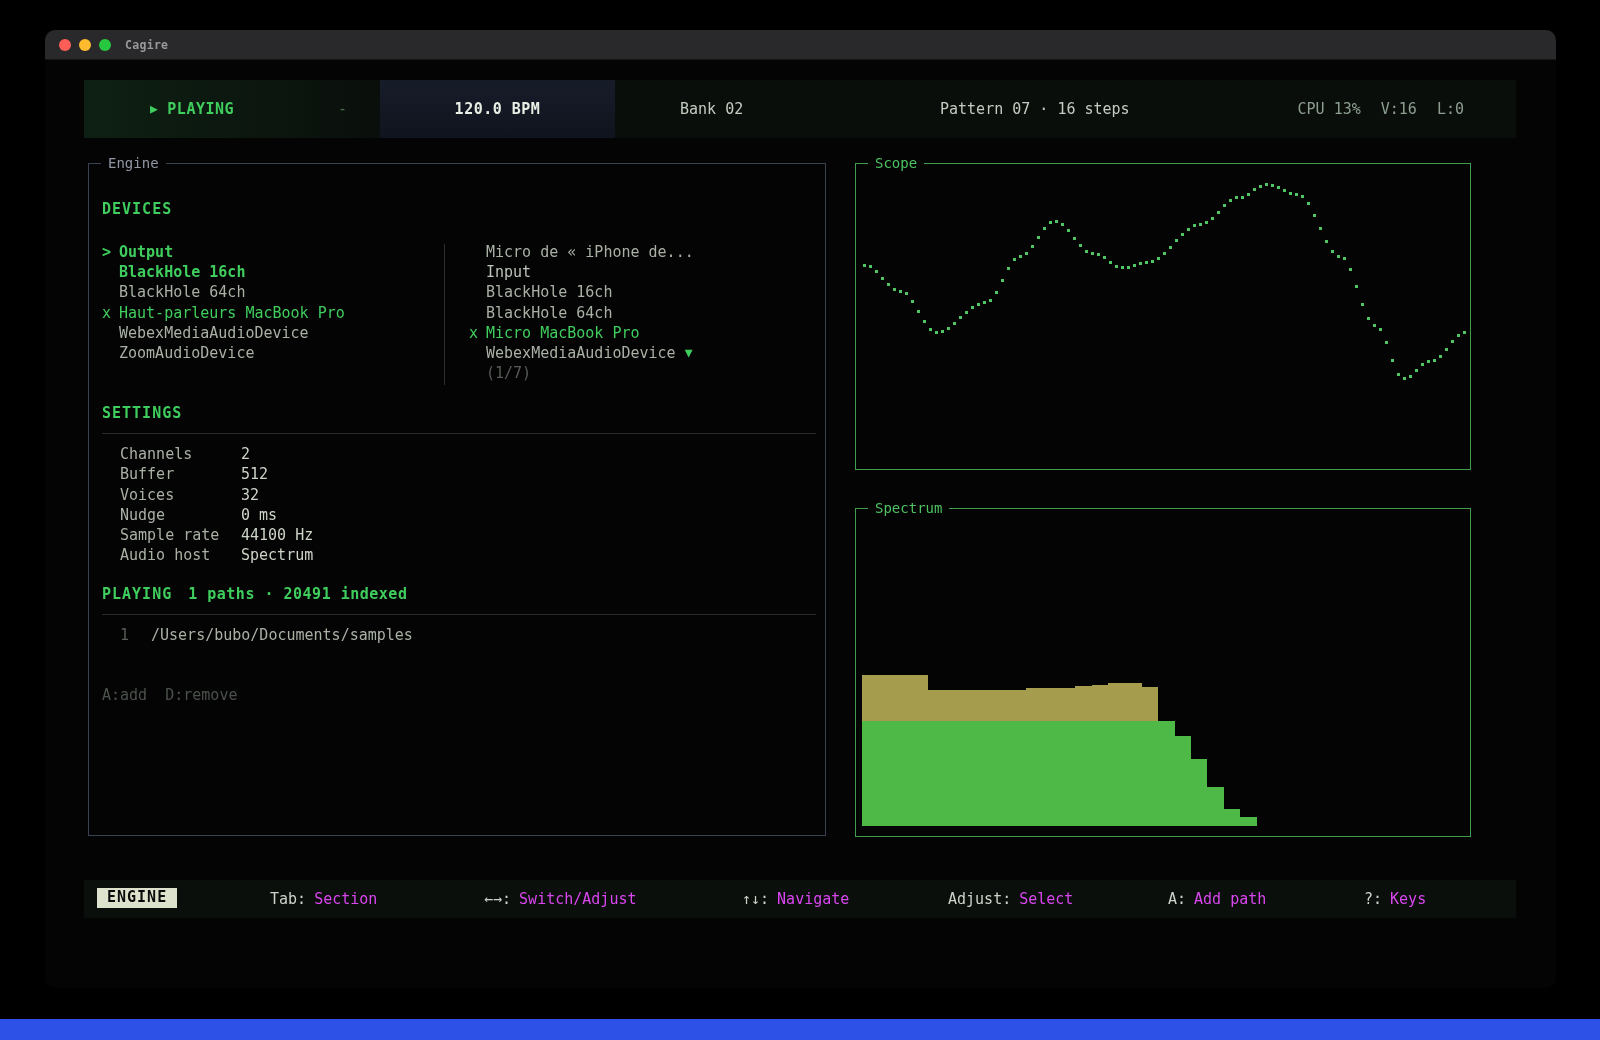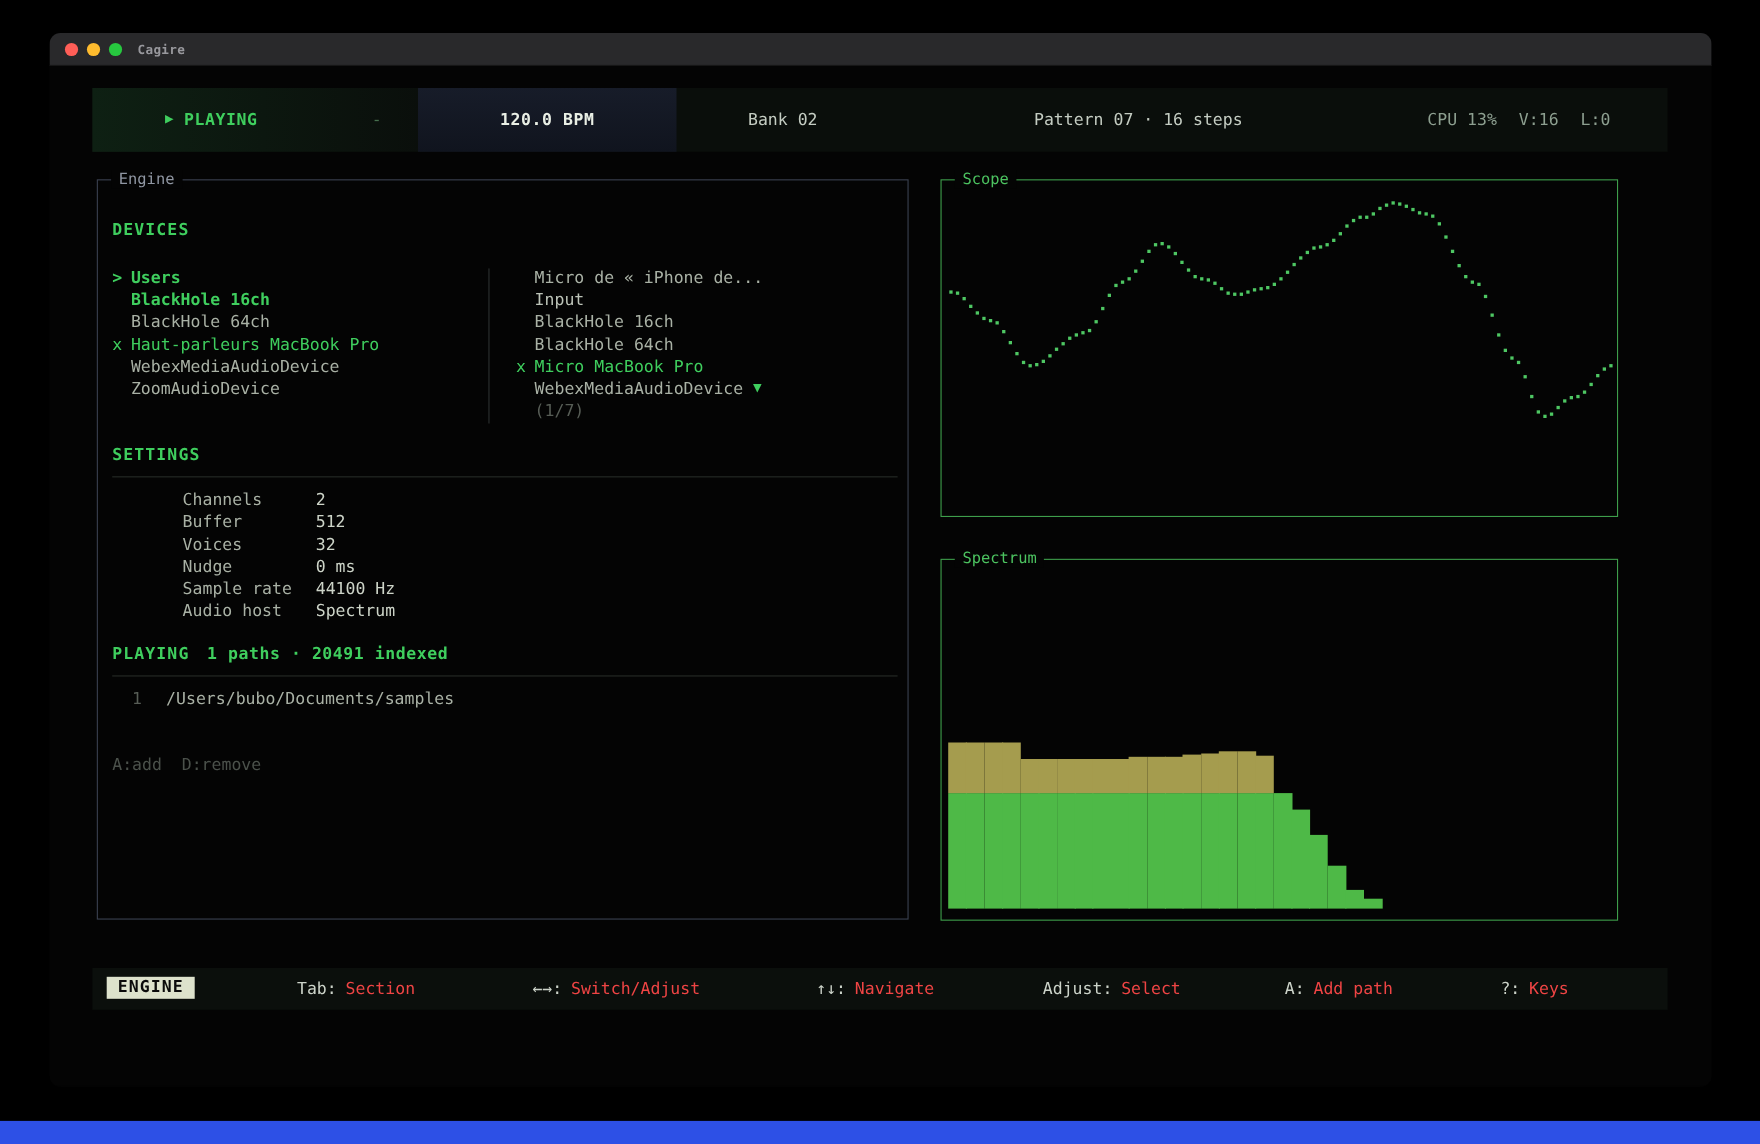--- a/index.html
+++ b/index.html
@@ -67,21 +67,21 @@
   .dev-label{color:var(--text);}
   .dev-row.selected .dev-label{color:var(--green);font-weight:bold;}
   .dev-row.active .dev-label{color:var(--green);}
   .dev-row.hdr-out .dev-label{color:var(--green);font-weight:bold;}
   .dev-row.hdr-out .dev-marker{font-weight:bold;}
   .dev-row.hdr-in .dev-label{color:#bcc3b8;}
   .dev-row.pager .dev-label{color:var(--dim);}
   .dev-suffix{margin-left:9px;color:var(--green);font-size:13px;}
 
   .settings-rows{position:absolute;left:31px;top:280px;}
-  .set-row{height:20.3px;line-height:20.3px;white-space:pre;margin-left:46px;}
+  .set-row{height:20.3px;line-height:20.3px;white-space:pre;}
   .set-label{display:inline-block;width:121px;color:var(--text);}
   .set-value{color:var(--bright);}
 
   .samples-line{position:absolute;left:13px;top:421px;display:flex;gap:16px;white-space:pre;}
   .sec-heading-inline{color:var(--green);font-weight:bold;letter-spacing:1px;}
   .samples-summary{color:var(--green);font-weight:bold;letter-spacing:.5px;text-align:right;}
   .paths{position:absolute;left:31px;top:461px;}
   .path-row{height:20px;line-height:20px;white-space:pre;}
   .path-index{display:inline-block;width:31px;color:var(--dim);}
   .path-text{color:var(--text);}
@@ -94,21 +94,21 @@
   .spec-bar{position:absolute;top:0;bottom:0;}
   .spec-green{position:absolute;left:0;right:0;bottom:9px;background:var(--spectrum-bar);}
   .spec-peak{position:absolute;left:0;right:0;background:var(--spectrum-peak);}
 
   
   .footer{position:absolute;left:39px;top:820px;width:1432px;height:38px;background:#0b0f0c;}
   .mode-badge{position:absolute;left:13px;top:8px;background:var(--badge-bg);color:#0b0b0b;
     font-weight:bold;padding:0px 10px 2px;letter-spacing:1px;}
   .shortcut{position:absolute;top:0;height:38px;line-height:38px;white-space:pre;}
   .shortcut .k{color:#ccd3c9;}
-  .shortcut .v{color:#ef4444;margin-left:8px;}
+  .shortcut .v{color:#d946ef;margin-left:8px;}
 
   
   .dock-strip{position:absolute;left:0;right:0;bottom:0;height:21px;background:#2d50e6;}
 </style>
 </head>
 <body>
 
 <div class="window">
   <div class="titlebar">
     <div class="lights">
@@ -137,21 +137,21 @@
         <span>V:16</span>
         <span>L:0</span>
       </div>
     </div>
 
     <div class="panel engine">
       <span class="panel-label">Engine</span>
       <div class="sec-heading devices-heading">DEVICES</div>
       <div class="device-cols">
         <div class="dev-col col-output">
-            <div class="dev-row hdr-out"><span class="dev-marker">&gt;</span><span class="dev-label">Users</span></div>
+            <div class="dev-row hdr-out"><span class="dev-marker">&gt;</span><span class="dev-label">Output</span></div>
             <div class="dev-row selected"><span class="dev-marker"></span><span class="dev-label">BlackHole 16ch</span></div>
             <div class="dev-row normal"><span class="dev-marker"></span><span class="dev-label">BlackHole 64ch</span></div>
             <div class="dev-row active"><span class="dev-marker">x</span><span class="dev-label">Haut-parleurs MacBook Pro</span></div>
             <div class="dev-row normal"><span class="dev-marker"></span><span class="dev-label">WebexMediaAudioDevice</span></div>
             <div class="dev-row normal"><span class="dev-marker"></span><span class="dev-label">ZoomAudioDevice</span></div>
           </div>
         <div class="col-divider"></div>
         <div class="dev-col col-input">
             <div class="dev-row normal"><span class="dev-marker"></span><span class="dev-label">Micro de « iPhone de...</span></div>
             <div class="dev-row hdr-in"><span class="dev-marker"></span><span class="dev-label">Input</span></div>

